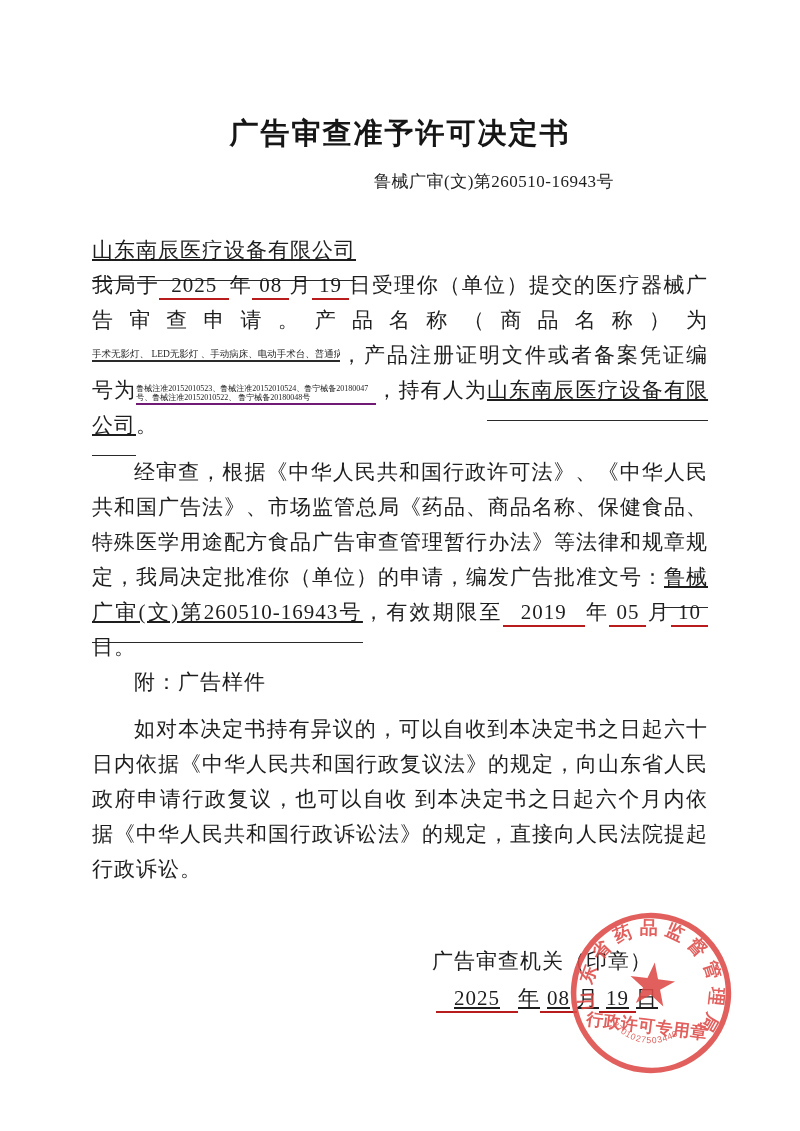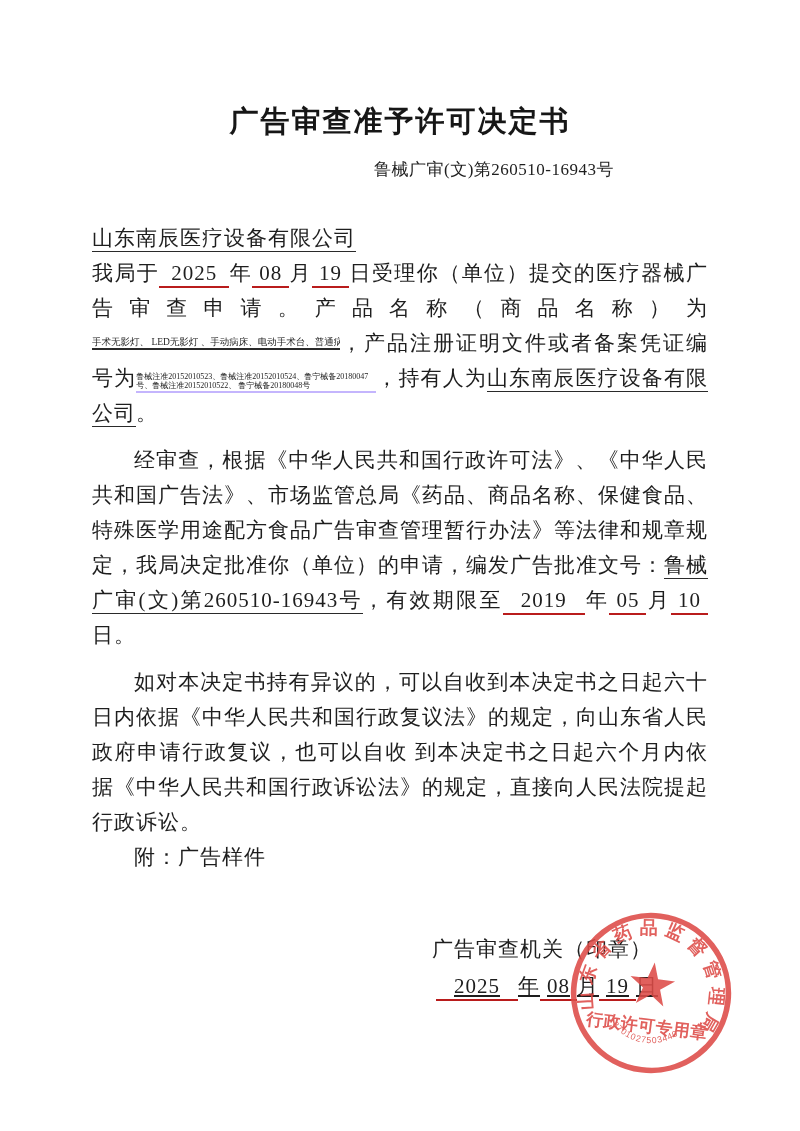--- a/index.html
+++ b/index.html
@@ -8,21 +8,21 @@
     width: 800px;
     height: 1131px;
     background: #ffffff;
     overflow: hidden;
     color: #1e1e1e;
     font-family: "Liberation Serif", "DejaVu Serif", serif;
   }
   .content {
     position: absolute;
     left: 92px;
-    top: 0;
+    top: 12px;
     width: 616px;
   }
   .doc-title {
     margin: 102px 0 0 0;
     text-align: center;
     font-family: "Liberation Sans", "DejaVu Sans", sans-serif;
     font-weight: 700;
     font-size: 29px;
     letter-spacing: 2px;
     color: #161616;
@@ -37,21 +37,21 @@
   .body-text {
     margin-top: 40px;
     font-size: 21px;
     line-height: 35px;
     letter-spacing: 1px;
     text-align: justify;
   }
   .body-text p { margin: 0; }
   .para-gap { margin-top: 12px !important; }
   .indent { text-indent: 2em; }
-  .u-name { border-bottom: 1.5px solid #2a2a2a; padding-bottom: 1px; }
+  .u-name { border-bottom: 1.5px solid #2a2a2a; padding-bottom: 18px; text-decoration: underline; }
   .blank {
     border-bottom: 2px solid #b91c1c;
     padding: 0 12px 1px 12px;
     white-space: nowrap;
   }
   .blank.narrow { padding: 0 7px 1px 7px; }
   .blank.wide { padding: 0 18px 1px 18px; }
   .blank-products {
     display: inline-block;
     width: 248px;
@@ -64,21 +64,21 @@
     border-bottom: 2px solid #2a2a2a;
     text-indent: 0;
   }
   .blank-registrations {
     display: inline-block;
     width: 240px;
     font-size: 8px;
     line-height: 9.5px;
     letter-spacing: 0;
     vertical-align: -3px;
-    border-bottom: 2px solid #c4b5fd;
+    border-bottom: 2px solid #701a75;
     text-align: left;
     text-indent: 0;
   }
   .sig-org {
     margin-top: 60px;
     text-align: right;
     padding-right: 56px;
     font-size: 21px;
     letter-spacing: 1px;
   }
@@ -118,23 +118,23 @@
     <div class="doc-number">鲁械广审(文)第260510-16943号</div>
 
     <div class="body-text">
 
       <p><span class="u-name">山东南辰医疗设备有限公司</span></p>
 
       <p><span>我局于</span><span class="blank">2025</span><span>年</span><span class="blank narrow">08</span><span>月</span><span class="blank narrow">19</span><span>日</span><span>受理你（单位）提交的医疗器械广告审查申请。产品名称（商品名称）为</span><span class="blank-products">手术无影灯、 LED无影灯 、手动病床、电动手术台、普通病床</span><span>，</span><span>产品注册证明文件或者备案凭证编号为</span><span class="blank-registrations">鲁械注准20152010523、鲁械注准20152010524、鲁宁械备20180047号、鲁械注准20152010522、 鲁宁械备20180048号</span><span>，</span><span>持有人为</span><span class="u-name">山东南辰医疗设备有限公司</span><span>。</span></p>
 
       <p class="indent para-gap"><span>经审查，根据《中华人民共和国行政许可法》、《中华人民共和国广告法》、市场监管总局《药品、商品名称、保健食品、特殊医学用途配方食品广告审查管理暂行办法》等法律和规章规定，我局决定批准你（单位）的申请，编发广告批准文号：</span><span class="u-name">鲁械广审(文)第260510-16943号</span><span>，有效期限至</span><span class="blank wide">2019</span><span>年</span><span class="blank narrow">05</span><span>月</span><span class="blank narrow">10</span><span>日</span><span>。</span></p>
 
+      <p class="indent">附：广告样件</p>
+
       <p class="indent para-gap">如对本决定书持有异议的，可以自收到本决定书之日起六十日内依据《中华人民共和国行政复议法》的规定，向山东省人民政府申请行政复议，也可以自收 到本决定书之日起六个月内依据《中华人民共和国行政诉讼法》的规定，直接向人民法院提起行政诉讼。</p>
-
-      <p class="indent">附：广告样件</p>
 
     </div>
 
     <div class="sig-org">广告审查机关（印章）</div>
 
     <div class="sig-date"><span class="blank wide">2025</span><span>年</span><span class="blank narrow">08</span><span>月</span><span class="blank narrow">19</span><span>日</span></div>
 
   </div>
 
   <svg class="seal" viewBox="0 0 160 160" xmlns="http://www.w3.org/2000/svg">

